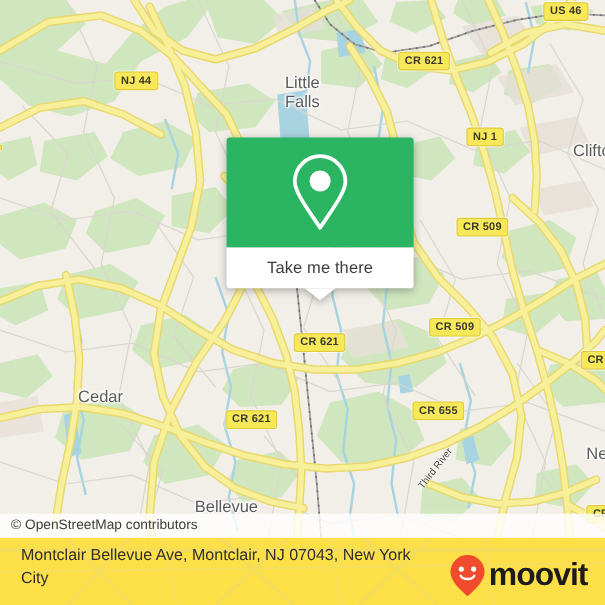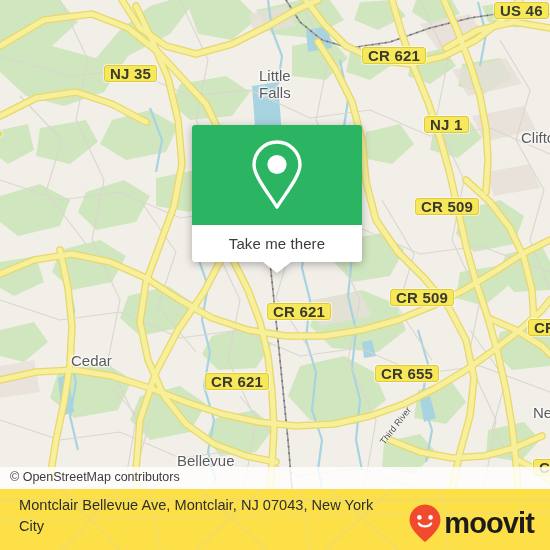--- a/index.html
+++ b/index.html
@@ -20,21 +20,21 @@
   }
   .layer { position: absolute; left: 0; top: 0; width: 550px; height: 489px; }
 
   
   .shield {
     position: absolute;
     background: #f7e859;
     border: 1.2px solid #e0c93a;
     border-radius: 3px;
     color: #3a3a30;
-    font-size: 15px;
+    font-size: 10px;
     font-weight: bold;
     letter-spacing: .2px;
     padding: 1.5px 5px 2px 5px;
     white-space: nowrap;
     line-height: 11px;
     box-shadow: 0 0 0 1px rgba(255,255,255,.5);
   }
 
   
   .place {
@@ -61,21 +61,21 @@
     background: rgba(255,255,255,.82);
     color: #3d3d3d;
     font-size: 12.5px;
     line-height: 19px;
     padding: 1px 0 2px 10px;
   }
 
   
   #callout {
     position: absolute;
-    left: 192px; top: 125px;
+    left: 206px; top: 125px;
     width: 170px;
     filter: drop-shadow(0 2px 4px rgba(0,0,0,.30));
   }
   #callout-head {
     height: 100px;
     background: #2bb563;
     border-radius: 3px 3px 0 0;
     display: flex; align-items: center; justify-content: center;
   }
   #callout-head svg { display: block; }
@@ -279,21 +279,21 @@
         <path d="M0 380 L36 372 L74 370 L112 376 L150 388 L186 402 L222 414 L258 422 L296 426 L334 424 L370 416 L404 404 L436 388 L466 370 L494 350 L520 330 L542 310 L550 300"></path>
         <path d="M60 250 L68 288 L72 326 L70 364 L64 402 L56 440 L50 478"></path>
         <path d="M204 160 L226 186 L252 206 L282 218 L314 222 L346 218"></path>
         <path d="M466 180 L490 202 L510 228 L524 258 L532 290 L534 322"></path>
         <path d="M488 318 L516 330 L542 346 L550 354"></path>
         <path d="M390 440 L420 452 L452 458 L484 456 L514 448 L542 436"></path>
         <path d="M518 460 L540 472 L550 480"></path>
       </g>
     </svg>
 
-    <div class="shield" style="left:104px; top:65px;">NJ 35</div>
+    <div class="shield" style="left:104px; top:65px;">NJ 44</div>
     <div class="shield" style="left:494px; top:2px;">US 46</div>
     <div class="shield" style="left:362px; top:47px;">CR 621</div>
     <div class="shield" style="left:424px; top:116px;">NJ 1</div>
     <div class="shield" style="left:415px; top:198px;">CR 509</div>
     <div class="shield" style="left:390px; top:289px;">CR 509</div>
     <div class="shield" style="left:267px; top:303px;">CR 621</div>
     <div class="shield" style="left:205px; top:373px;">CR 621</div>
     <div class="shield" style="left:375px; top:365px;">CR 655</div>
     <div class="shield" style="left:528px; top:319px;">CR</div>
     <div class="shield" style="left:533px; top:459px;">CR</div>

